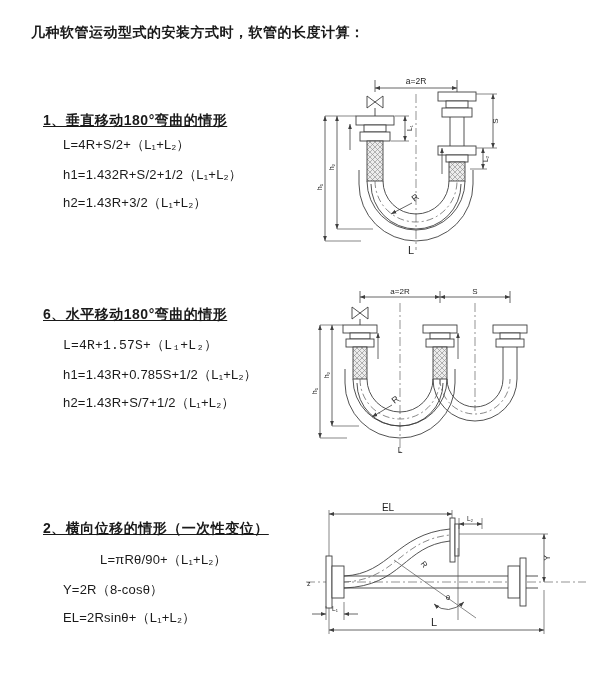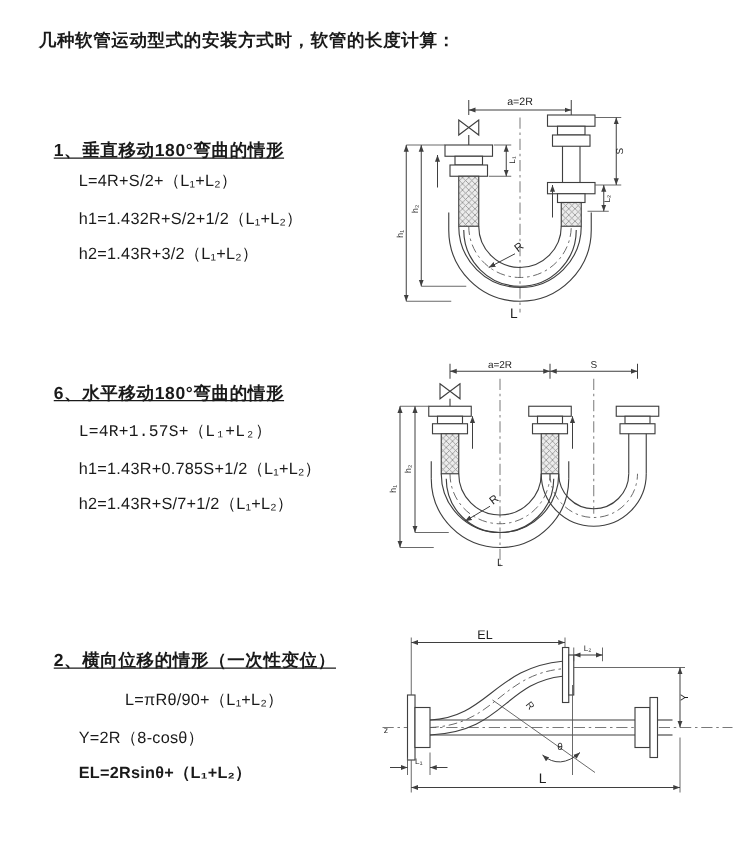--- a/index.html
+++ b/index.html
@@ -212,21 +212,21 @@
     <line class="thin" x1="20" y1="143" x2="47" y2="143"></line>
     <text transform="translate(17,92) rotate(-90)" font-size="7" text-anchor="middle">h₂</text>
   </g>
 
   <text x="88" y="170" font-size="8.5" text-anchor="middle">L</text>
 </svg>
 
 <div class="abs heading" style="left:43px;top:520px;">2、横向位移的情形（一次性变位）</div>
 <div class="abs formula" style="left:63px;top:551px;margin-left:37px;">L=πRθ/90+（L₁+L₂）</div>
 <div class="abs formula" style="left:63px;top:581px;">Y=2R（8-cosθ）</div>
-<div class="abs formula" style="left:63px;top:609px;font-weight:bold;">EL=2Rsinθ+（L₁+L₂）</div>
+<div class="abs formula" style="left:63px;top:609px;">EL=2Rsinθ+（L₁+L₂）</div>
 
 <svg style="left:298px;top:502px;" width="300" height="150" viewBox="0 0 300 150">
 
   <line class="cl" x1="8" y1="80" x2="288" y2="80"></line>
   <text x="9" y="84" font-size="7">z</text>
 
   <g>
     <rect class="fit" x="28" y="54" width="6" height="52"></rect>
     <rect class="fit" x="34" y="64" width="12" height="32"></rect>
   </g>

